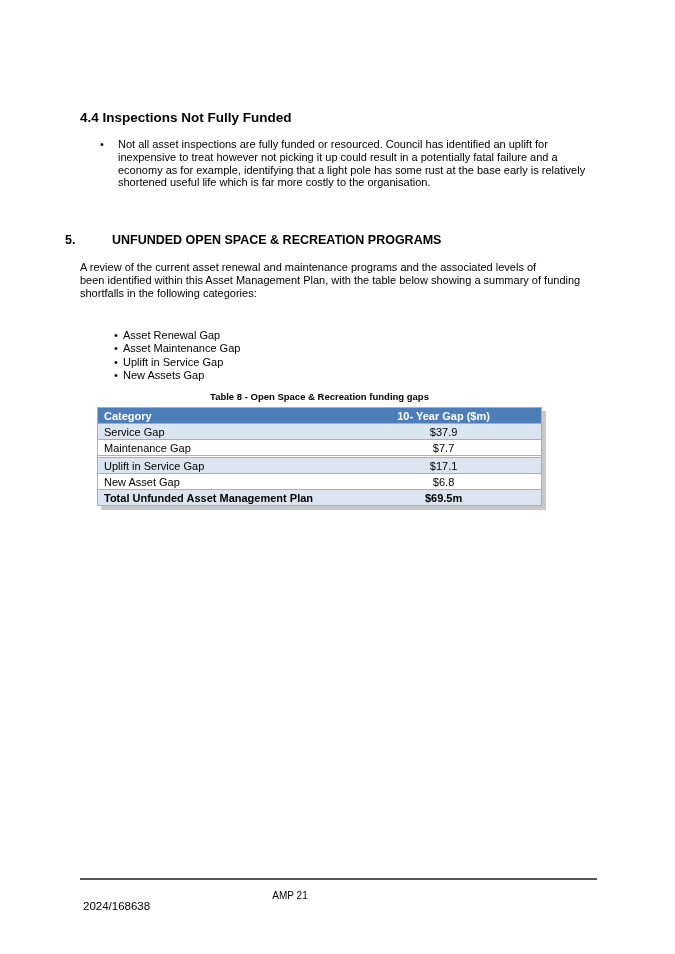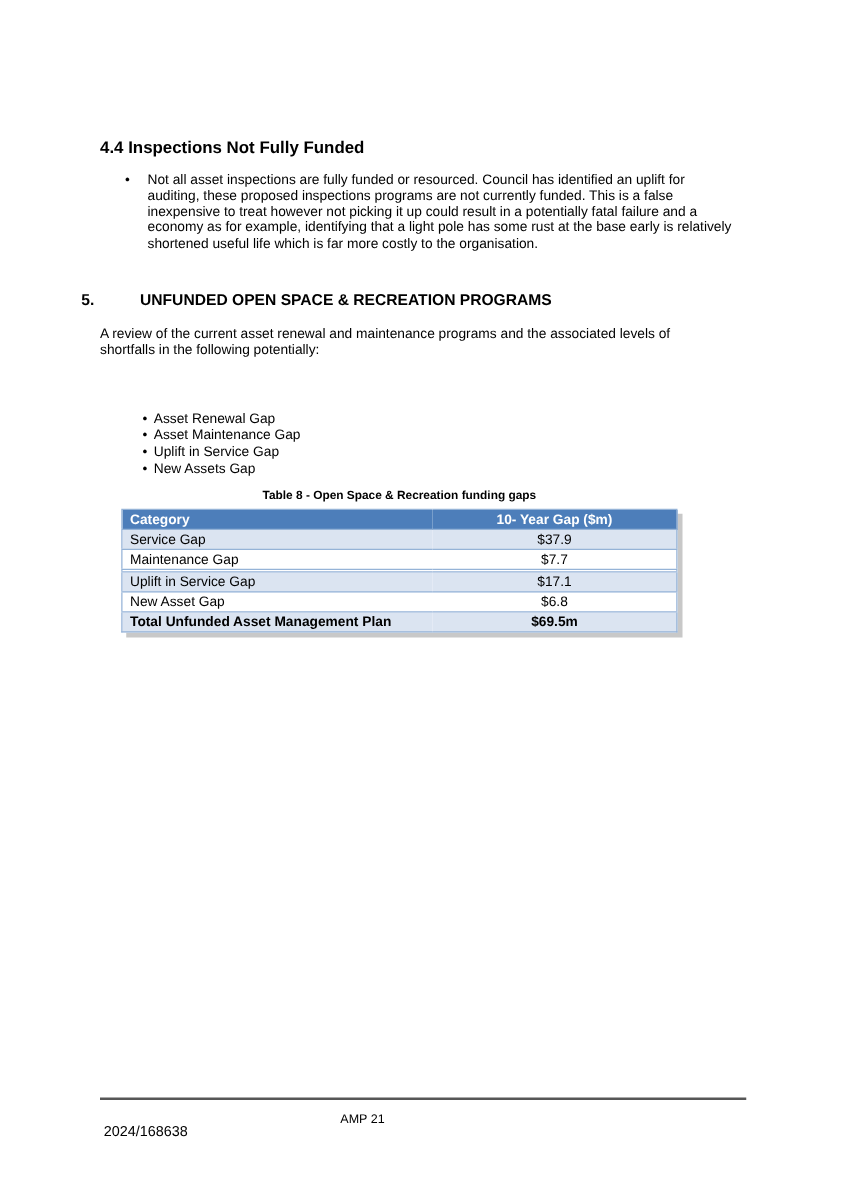--- a/index.html
+++ b/index.html
@@ -67,35 +67,35 @@
 </style>
 </head>
 <body>
 
 <div class="abs h44">4.4 Inspections Not Fully Funded</div>
 
 <div class="abs bullet-para">
   <span class="dot">•</span>
   <div class="lines">
       <div class="tl">Not all asset inspections are fully funded or resourced. Council has identified an uplift for</div>
-      <div class="tl">auditing, these proposed inspections programs are not currently funded. This is a false</div>
       <div class="tl">inexpensive to treat however not picking it up could result in a potentially fatal failure and a</div>
       <div class="tl">economy as for example, identifying that a light pole has some rust at the base early is relatively</div>
       <div class="tl">shortened useful life which is far more costly to the organisation.</div>
     </div>
 </div>
 
 <div class="abs h5">
   <span class="h5-num">5.</span>
   <span class="h5-title">UNFUNDED OPEN SPACE &amp; RECREATION PROGRAMS</span>
 </div>
 
 <div class="abs p2">
     <div class="tl">A review of the current asset renewal and maintenance programs and the associated levels of</div>
-    <div class="tl">shortfalls in the following potentially:</div>
+    <div class="tl">been identified within this Asset Management Plan, with the table below showing a summary of funding</div>
+    <div class="tl">shortfalls in the following categories:</div>
   </div>
 
 <div class="abs gap-list">
   <div class="li">Asset Renewal Gap</div>
   <div class="li">Asset Maintenance Gap</div>
   <div class="li">Uplift in Service Gap</div>
   <div class="li">New Assets Gap</div>
 </div>
 
 <div class="abs tbl-caption">Table 8 - Open Space &amp; Recreation funding gaps</div>

